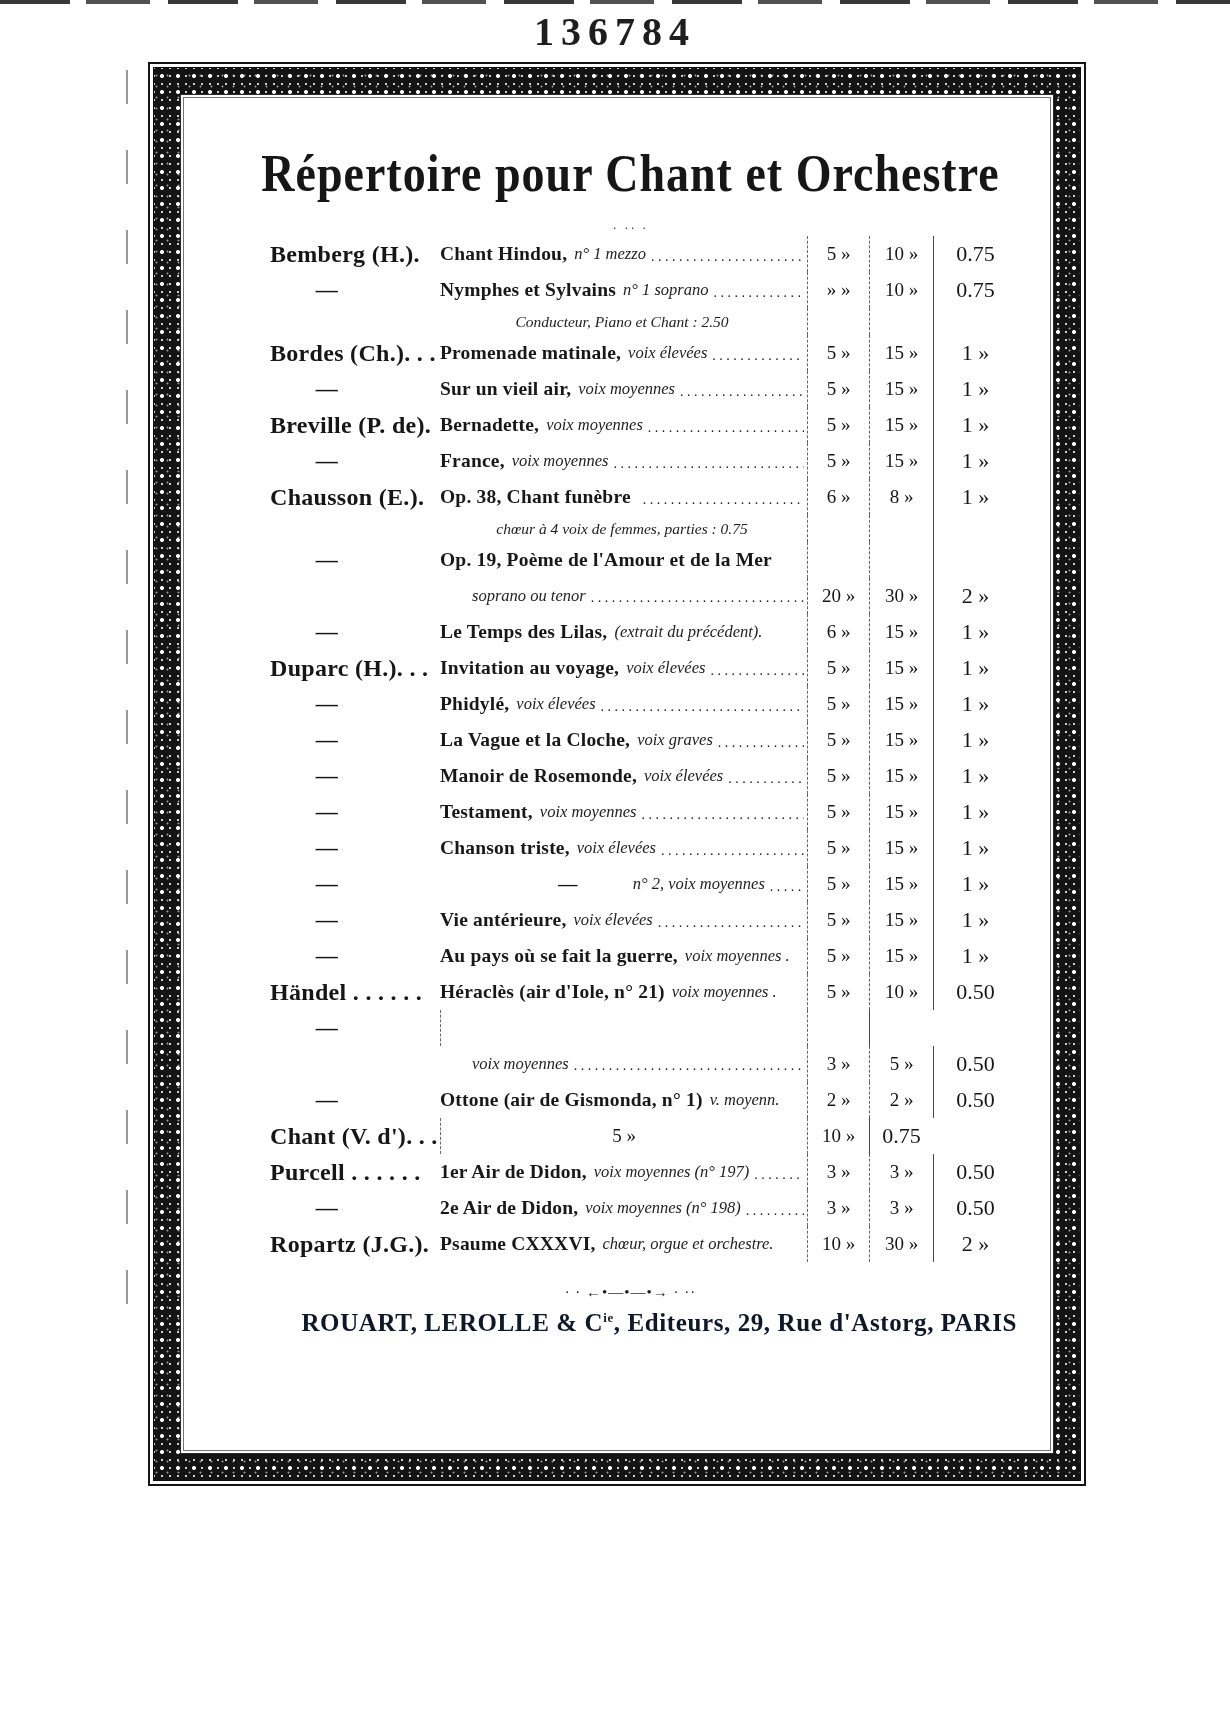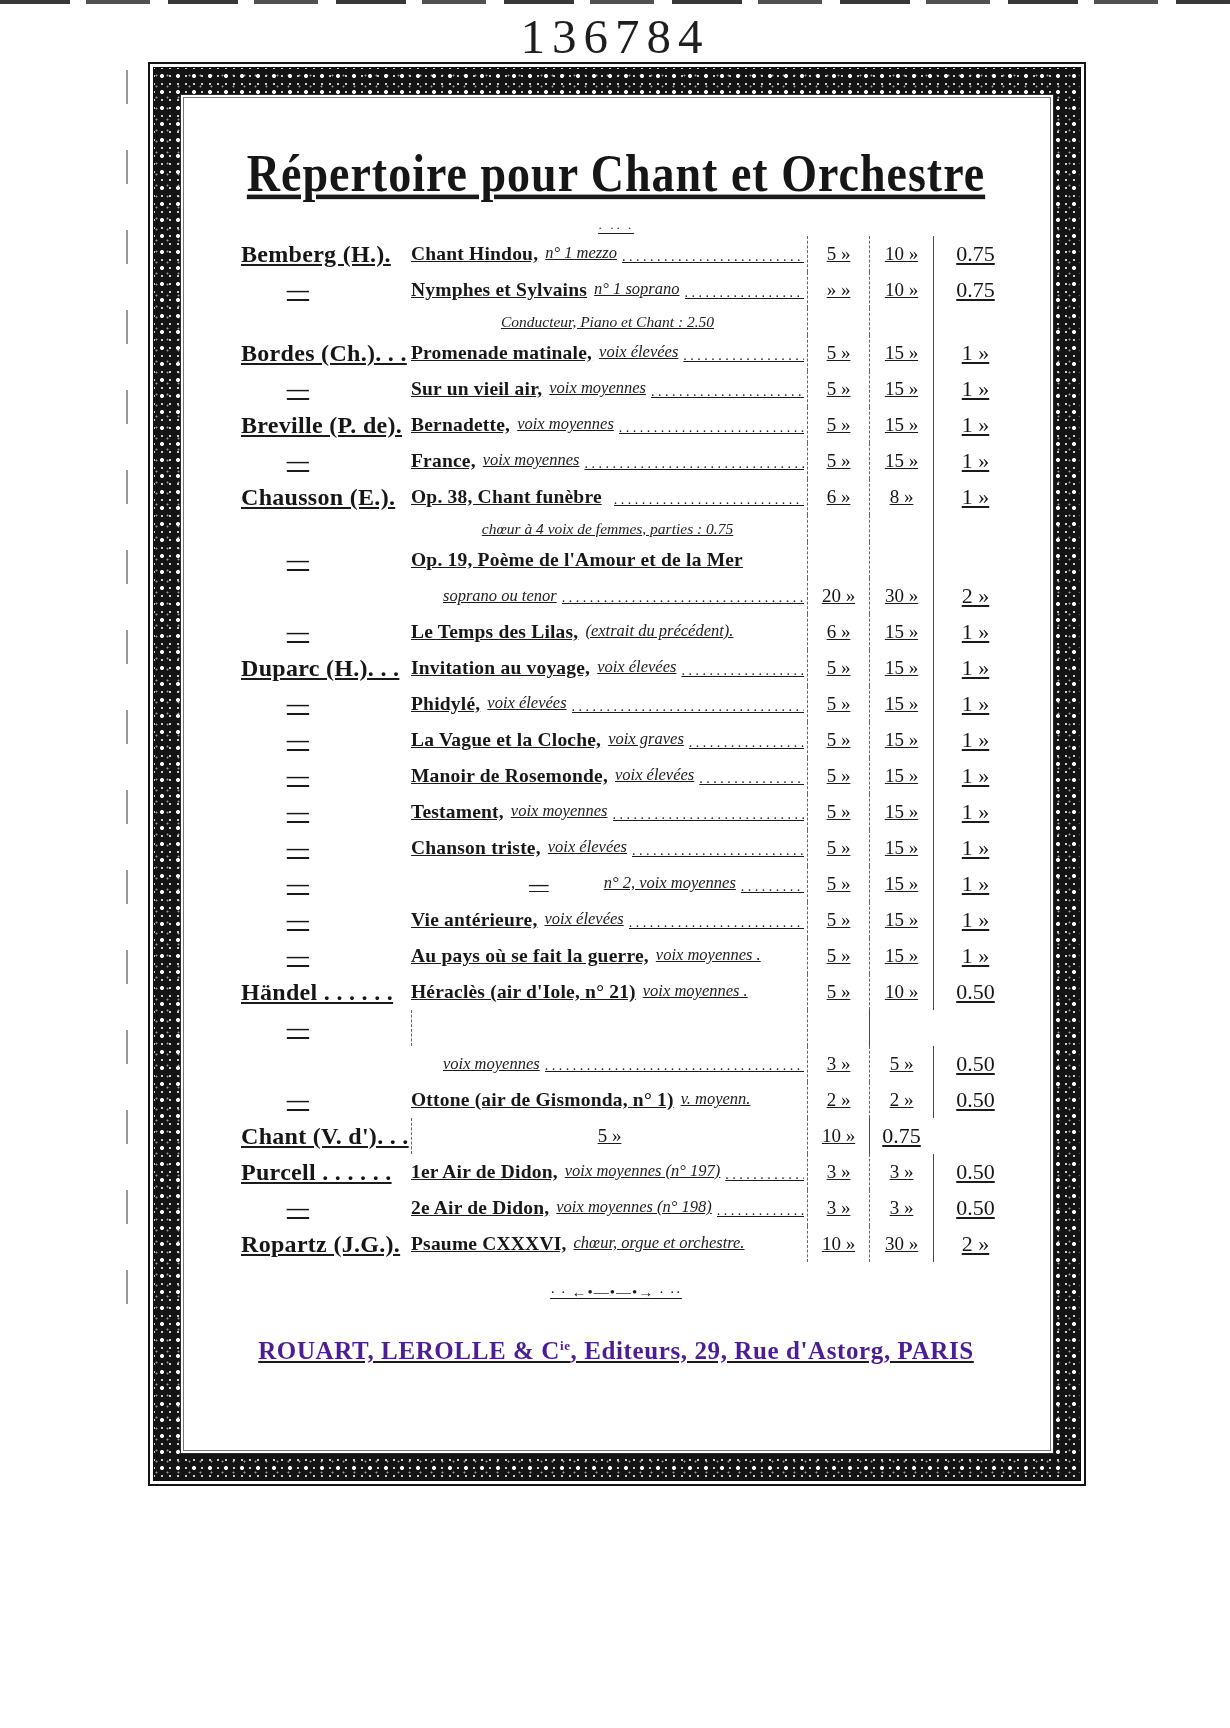--- a/index.html
+++ b/index.html
@@ -19,21 +19,21 @@
     opacity:.85;
   }
   .left-edge {
     position:absolute; left:126px; top:70px; width:2px; height:1260px;
     background: repeating-linear-gradient(180deg,#444 0 34px, transparent 34px 80px);
     opacity:.55;
   }
   .stamp {
     position:absolute; top:8px; left:0; right:0;
     text-align:center;
-    font-size:49px; font-weight:normal; letter-spacing:7px;
+    font-size:40px; font-weight:bold; letter-spacing:7px;
     color:#1e1e1e;
   }
   
   .frame {
     position:absolute; left:148px; top:62px;
     width:938px; height:1424px;
     border:2px solid #141414;
     padding:3px;
     background:#fff;
   }
@@ -47,23 +47,22 @@
       radial-gradient(circle, #9a9a9a .8px, transparent 1.2px);
     background-size: 16px 16px, 8px 8px, 11px 11px;
     background-position: 0 0, 4px 4px, 8px 2px;
     border:1px solid #0c0c0c;
   }
   .inner {
     width:100%; height:100%;
     background:#fff;
     border:1px solid #2a2a2a;
     box-shadow: inset 0 0 0 2px #fff, inset 0 0 0 3px #777;
-    padding:26px 36px 0 34px;
+    padding:26px 36px 0 63px;
     position:relative;
-    text-decoration:underline;
   }
   .page-title {
     margin-top:26px;
     text-align:center;
     font-size:46px;
     font-weight:bold;
     letter-spacing:1px;
     transform: scaleY(1.14);
     color:#161616;
     white-space:nowrap;
@@ -107,21 +106,21 @@
   .cell.composer {
     font-size:24px; font-weight:bold;
     white-space:nowrap;
     padding-left:2px;
     letter-spacing:.3px;
     color:#161616;
     margin-left:24px;
   }
   .row.dash .cell.composer { text-align:center; padding-right:56px; font-size:22px; }
   .cell.work {
-    display:flex; align-items:flex-start;
+    display:flex; align-items:center;
     overflow:hidden;
     padding-right:3px;
     min-width:0;
   }
   .c-work {
     font-size:19.5px; font-weight:bold;
     white-space:nowrap; color:#181818;
     letter-spacing:.2px;
   }
   .c-detail {
@@ -154,26 +153,26 @@
   .cell.price.doub { border-left:1px solid #4a4a4a; font-size:22px; }
   
   .divider {
     text-align:center;
     margin-top:22px;
     font-size:15px;
     letter-spacing:1px;
     color:#1d1d1d;
   }
   .publisher {
-    text-align:center;
-    margin-top:36px;
+    text-align:right;
+    margin-top:8px;
     font-size:25px;
     font-weight:bold;
     white-space:nowrap;
-    color:#4c1d95;
+    color:#0f172a;
     letter-spacing:.6px;
   }
   .publisher sup { font-size:13px; }
 </style>
 </head>
 <body>
 
 <div class="top-edge"></div>
 <div class="left-edge"></div>
 

